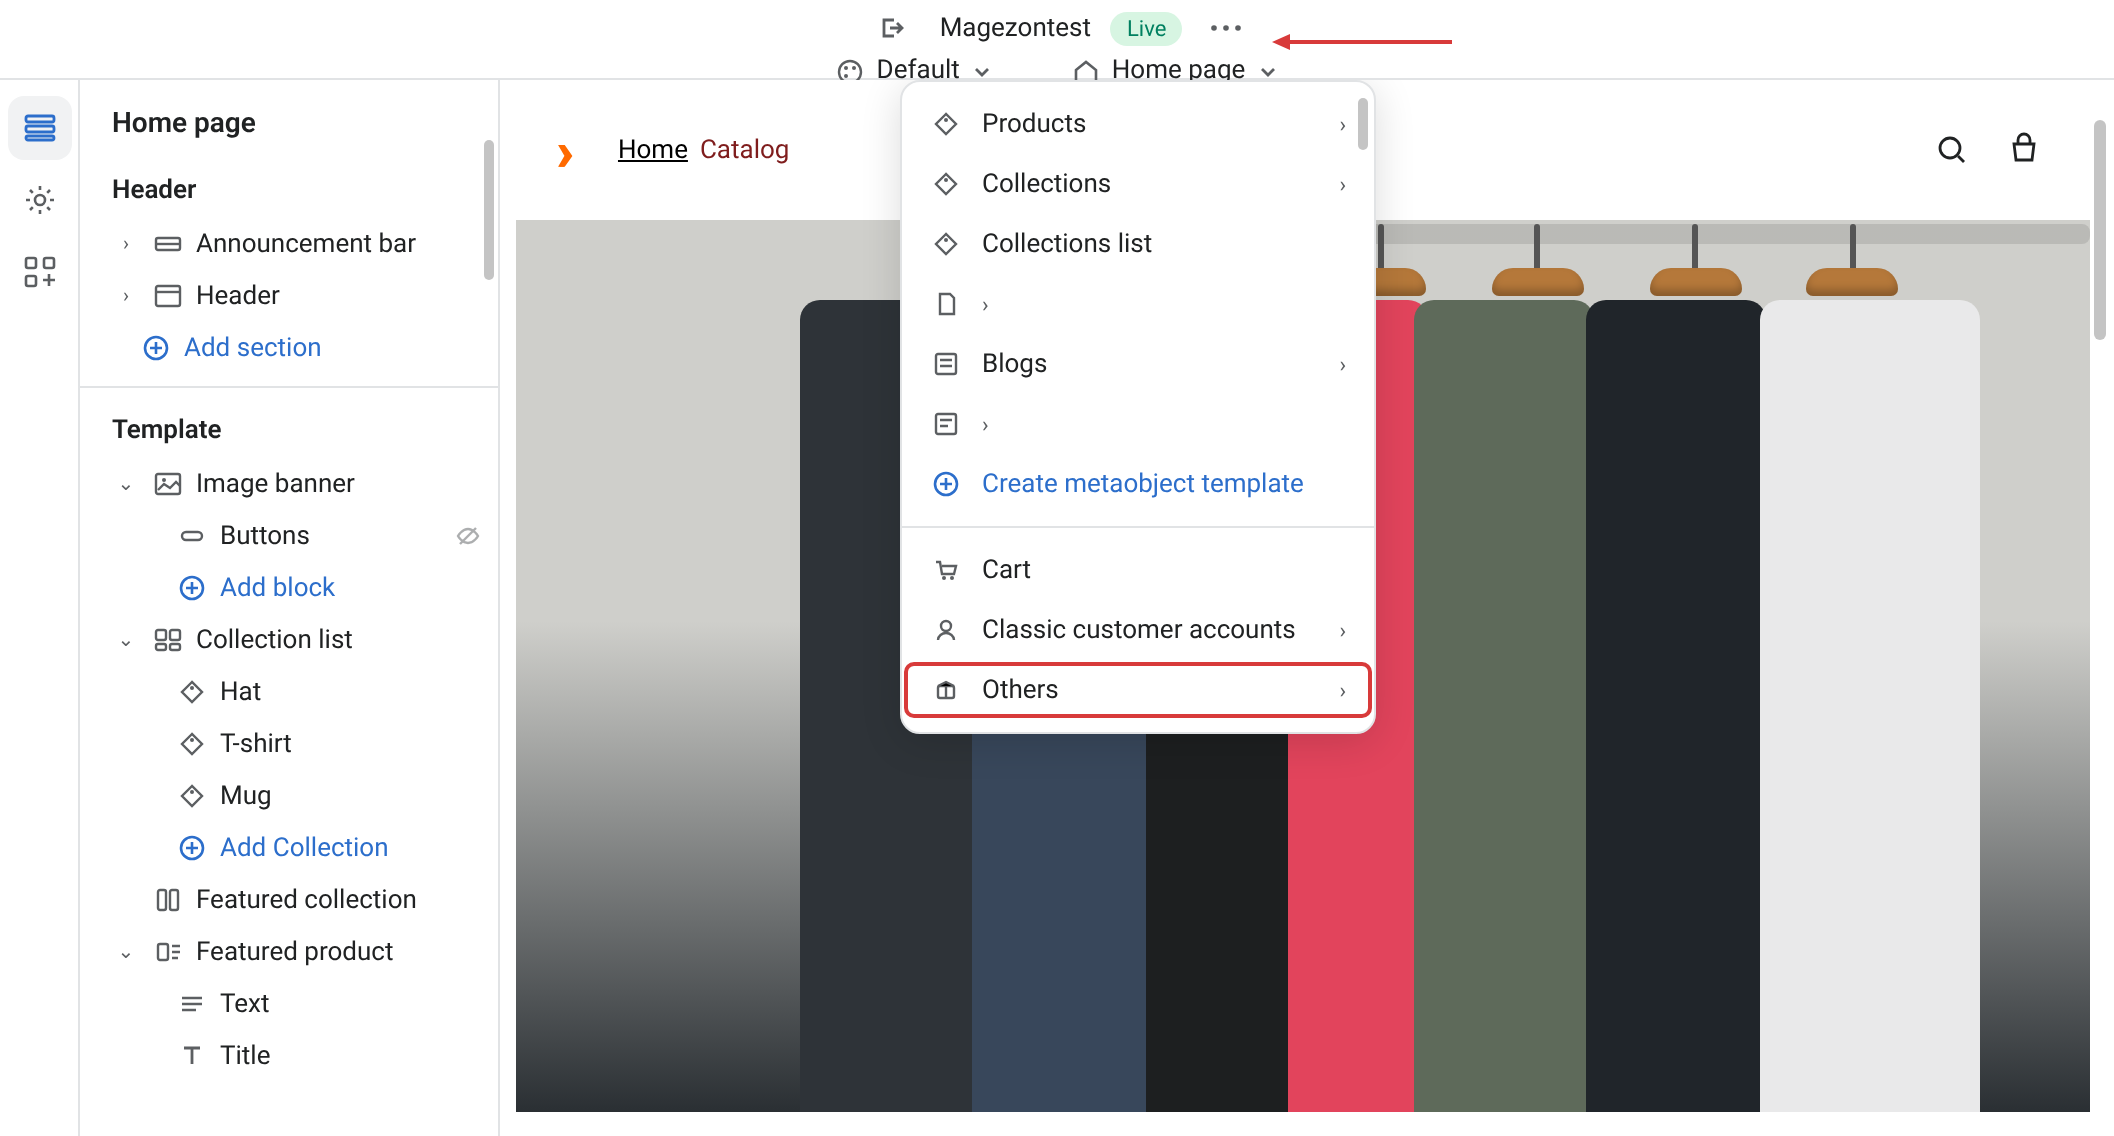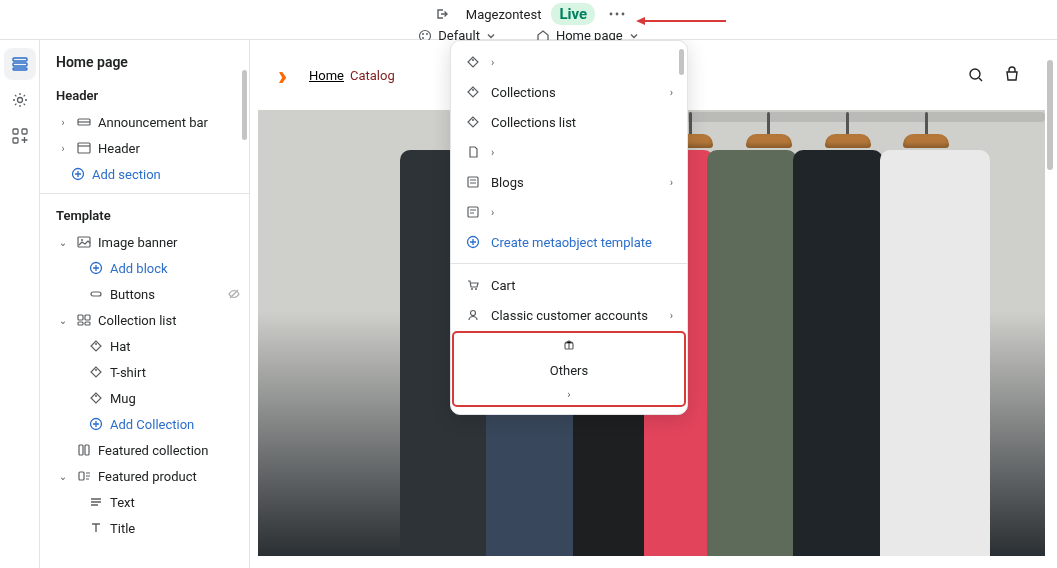--- a/index.html
+++ b/index.html
@@ -2,21 +2,21 @@
 <html><head>
 <meta charset="utf-8">
 <style>
   * { box-sizing: border-box; margin: 0; padding: 0; }
   body { font-family: -apple-system, BlinkMacSystemFont, "Segoe UI", Roboto, sans-serif; font-size: 13px; color: #202223; background: #fff; width: 1057px; height: 568px; overflow: hidden; }
   
   .topbar { height: 40px; display: flex; align-items: center; padding: 0 8px; border-bottom: 1px solid #e1e3e5; flex-direction: column; }
   .topbar-left { display: flex; align-items: center; gap: 10px; flex: 0 0 auto; }
   .exit-icon { width: 28px; height: 28px; display:flex; align-items:center; justify-content:center; cursor:pointer; }
   .store-name { font-size: 13px; }
-  .live-badge { background: #d7f5e2; color: #008060; border-radius: 10px; padding: 2px 8px; font-size: 15px; font-weight: 700; }
+  .live-badge { background: #d7f5e2; color: #008060; border-radius: 10px; padding: 2px 8px; font-size: 11px; font-weight: 400; }
   .more-icon { width: 24px; height: 24px; display:flex; align-items:center; justify-content:center; cursor:pointer; }
   .topbar-center { flex: 1; display: flex; align-items: center; justify-content: center; gap: 40px; text-align: right; }
   .dropdown-btn { display: flex; align-items: center; gap: 6px; cursor: pointer; font-size: 13px; color: #202223; }
   .topbar-right { display: flex; align-items: center; gap: 4px; }
   .icon-btn { width: 28px; height: 28px; display:flex; align-items:center; justify-content:center; cursor:pointer; border-radius: 6px; }
   .device-group { background:#f6f6f7; border-radius:8px; padding:2px; display:flex; gap:2px; }
   .device-group .icon-btn.active { background:#fff; box-shadow: 0 0 0 1px rgba(0,0,0,.08); }
   .save-btn { background:#e1e3e5; color:#8c9196; border-radius:8px; padding:6px 14px; font-weight:600; font-size:13px; margin-left:6px; cursor:default; }
   
   .main { display:flex; height: 528px; }
@@ -57,21 +57,21 @@
   .garment { position:absolute; top:40px; bottom:-60px; border-radius:10px 10px 0 0; }
   
   .dropdown-panel { position:absolute; top:0px; left:200px; width:238px; background:#fff; border:1px solid #e1e3e5; border-radius:10px; box-shadow:0 4px 20px rgba(0,0,0,.14); z-index:5; padding:6px 0; }
   .dd-scroll-indicator { position:absolute; right:3px; top:8px; width:5px; height:26px; background:#c4c4c4; border-radius:3px; }
   .dd-item { display:flex; align-items:center; gap:10px; padding:7px 14px; cursor:pointer; font-size:13px; position:relative; }
   .dd-item .dd-icon { width:16px; height:16px; display:flex; align-items:center; justify-content:center; color:#5c5f62; }
   .dd-item .dd-label { flex:1; }
   .dd-item .dd-chevron { color:#5c5f62; font-size:11px; }
   .dd-link { color:#2c6ecb; }
   .dd-divider { height:1px; background:#e1e3e5; margin:6px 0; }
-  .dd-item.highlighted { outline:2px solid #d83a3a; outline-offset:-3px; border-radius:6px;flex-direction:column; }
+  .dd-item.highlighted { outline:2px solid #d83a3a; outline-offset:-3px; border-radius:6px; }
   
   .red-arrow { position:absolute; top:17px; left:636px; width:90px; height:8px; z-index:6; }
   .red-arrow-line { position:absolute; top:3px; left:8px; right:0; height:1.5px; background:#d83a3a; }
   .red-arrow-head { position:absolute; left:0; top:0; width:0; height:0; border-right:9px solid #d83a3a; border-top:4px solid transparent; border-bottom:4px solid transparent; }
   
   svg { display:block; }
   .ghost { color:#b5b5b5; }
 </style>
 </head>
 <body>
@@ -235,39 +235,39 @@
             <rect x="1" y="2" width="12" height="10" rx="1" fill="none" stroke="#5c5f62" stroke-width="1.2"></rect>
             <circle cx="5" cy="5" r="1" fill="#5c5f62"></circle>
             <path d="M2 10l3-3 3 2 3-3 2 2" fill="none" stroke="#5c5f62" stroke-width="1.2"></path>
           </svg>
         </span>
       <span class="sb-label">Image banner</span>
     </div>
     <div class="sb-row indent-2">
       <span class="sb-icon">
           <svg width="14" height="14" viewBox="0 0 14 14">
+            <rect x="2" y="5" width="10" height="4" rx="2" fill="none" stroke="#5c5f62" stroke-width="1.2"></rect>
+          </svg>
+        </span>
+      <span class="sb-label">Buttons</span>
+      <span class="hidden-icon">
+          <svg width="14" height="14" viewBox="0 0 14 14">
+            <path d="M2 7s2-3.5 5-3.5S12 7 12 7s-2 3.5-5 3.5S2 7 2 7z" fill="none" stroke="#5c5f62" stroke-width="1.2"></path>
+            <path d="M3 11L11 3" stroke="#5c5f62" stroke-width="1.2"></path>
+          </svg>
+        </span>
+    </div>
+    <div class="sb-row indent-2">
+      <span class="sb-icon">
+          <svg width="14" height="14" viewBox="0 0 14 14">
             <circle cx="7" cy="7" r="5.5" fill="none" stroke="#2c6ecb" stroke-width="1.3"></circle>
             <path d="M7 4v6M4 7h6" stroke="#2c6ecb" stroke-width="1.3"></path>
           </svg>
         </span>
       <span class="sb-label sb-link">Add block</span>
-    </div>
-    <div class="sb-row indent-2">
-      <span class="sb-icon">
-          <svg width="14" height="14" viewBox="0 0 14 14">
-            <rect x="2" y="5" width="10" height="4" rx="2" fill="none" stroke="#5c5f62" stroke-width="1.2"></rect>
-          </svg>
-        </span>
-      <span class="sb-label">Buttons</span>
-      <span class="hidden-icon">
-          <svg width="14" height="14" viewBox="0 0 14 14">
-            <path d="M2 7s2-3.5 5-3.5S12 7 12 7s-2 3.5-5 3.5S2 7 2 7z" fill="none" stroke="#5c5f62" stroke-width="1.2"></path>
-            <path d="M3 11L11 3" stroke="#5c5f62" stroke-width="1.2"></path>
-          </svg>
-        </span>
     </div>
 
     <div class="sb-row">
       <span class="sb-caret">⌄</span>
       <span class="sb-icon">
           <svg width="14" height="14" viewBox="0 0 14 14">
             <rect x="1" y="2" width="5" height="5" rx="1" fill="none" stroke="#5c5f62" stroke-width="1.2"></rect>
             <rect x="8" y="2" width="5" height="5" rx="1" fill="none" stroke="#5c5f62" stroke-width="1.2"></rect>
             <rect x="1" y="9" width="5" height="3" rx="1" fill="none" stroke="#5c5f62" stroke-width="1.2"></rect>
             <rect x="8" y="9" width="5" height="3" rx="1" fill="none" stroke="#5c5f62" stroke-width="1.2"></rect>
@@ -415,20 +415,21 @@
 
     <div class="dropdown-panel">
       <div class="dd-scroll-indicator"></div>
       <div class="dd-item">
         <span class="dd-icon">
             <svg width="14" height="14" viewBox="0 0 14 14">
               <path d="M7 2L2 7l5 5 5-5z" fill="none" stroke="#5c5f62" stroke-width="1.2"></path>
               <circle cx="7" cy="5" r="1" fill="#5c5f62"></circle>
             </svg>
           </span>
+        <span class="dd-label">Products</span>
         <span class="dd-chevron">›</span>
       </div>
       <div class="dd-item">
         <span class="dd-icon">
             <svg width="14" height="14" viewBox="0 0 14 14">
               <path d="M7 2L2 7l5 5 5-5z" fill="none" stroke="#5c5f62" stroke-width="1.2"></path>
               <circle cx="7" cy="5" r="1" fill="#5c5f62"></circle>
             </svg>
           </span>
         <span class="dd-label">Collections</span>

